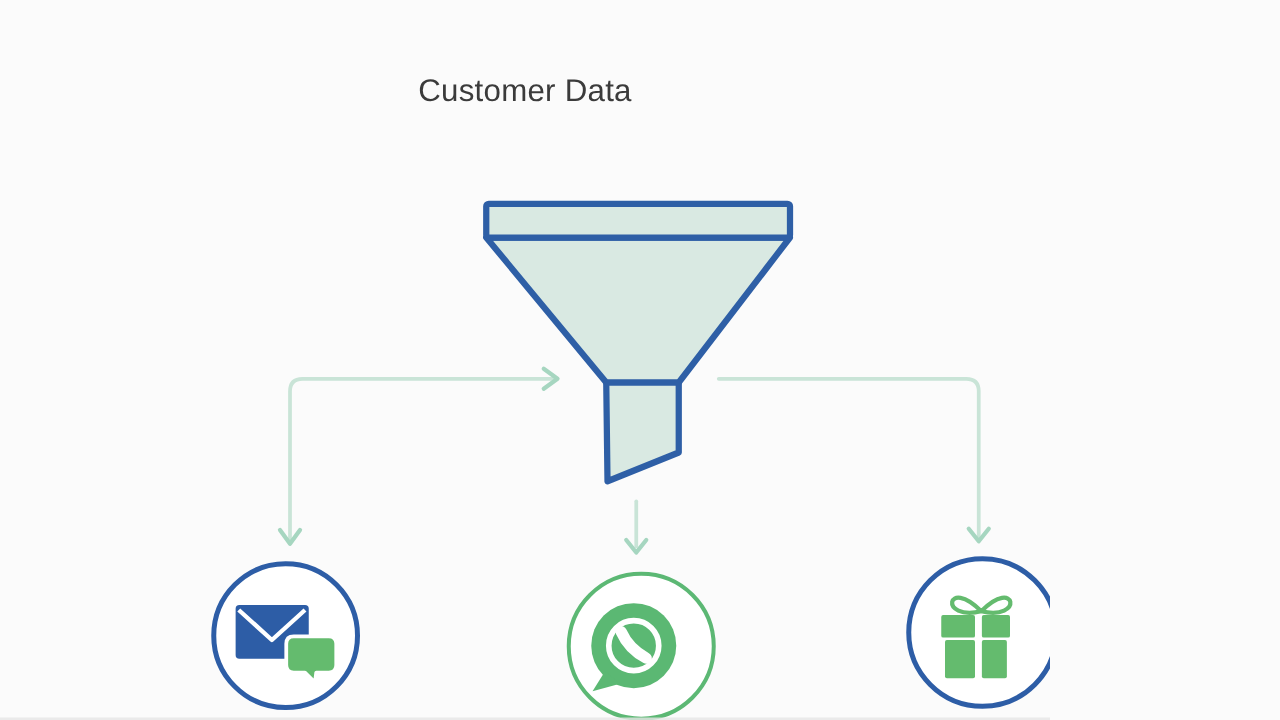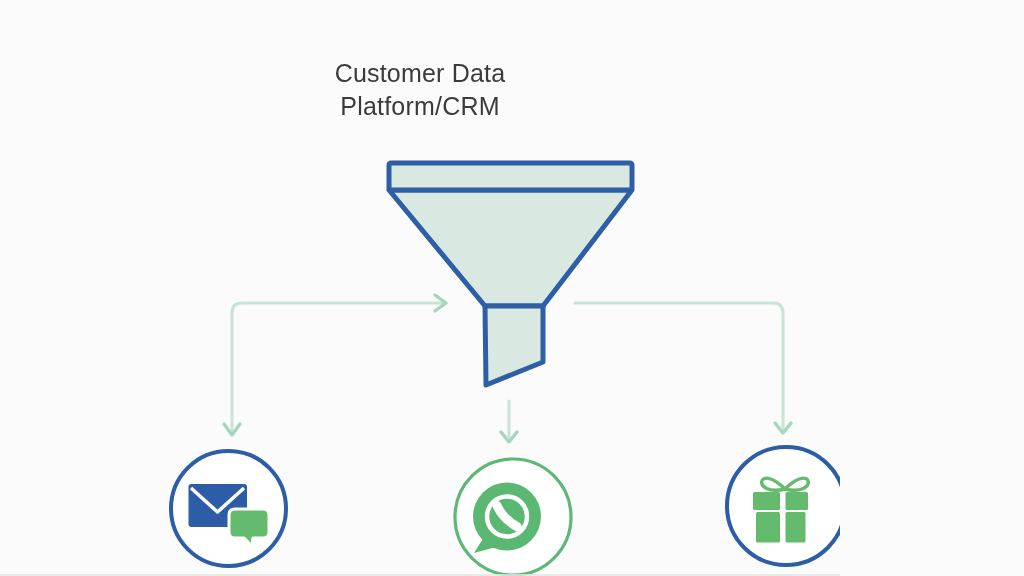--- a/index.html
+++ b/index.html
@@ -44,21 +44,20 @@
     opacity: 0.8;
   }
 </style>
 </head>
 <body>
 
 <div class="stage">
 
   <div class="title">
     <div>Customer Data</div>
-    <div>Platform/CRM</div>
   </div>
 
   <svg class="diagram" width="1024" height="576" viewBox="0 0 1024 576">
 
     <g fill="none" stroke="#c9e4d7" stroke-width="3" stroke-linecap="round" stroke-linejoin="round">
       <path d="M445,303 H242 Q232,303 232,313 V433"></path>
       <path d="M575,303 H773 Q783,303 783,313 V431"></path>
       <path d="M509,401 V437"></path>
       <g stroke="#a6d6c0" stroke-width="3.4">
         <polyline points="435,295 446,303 435,311"></polyline>

